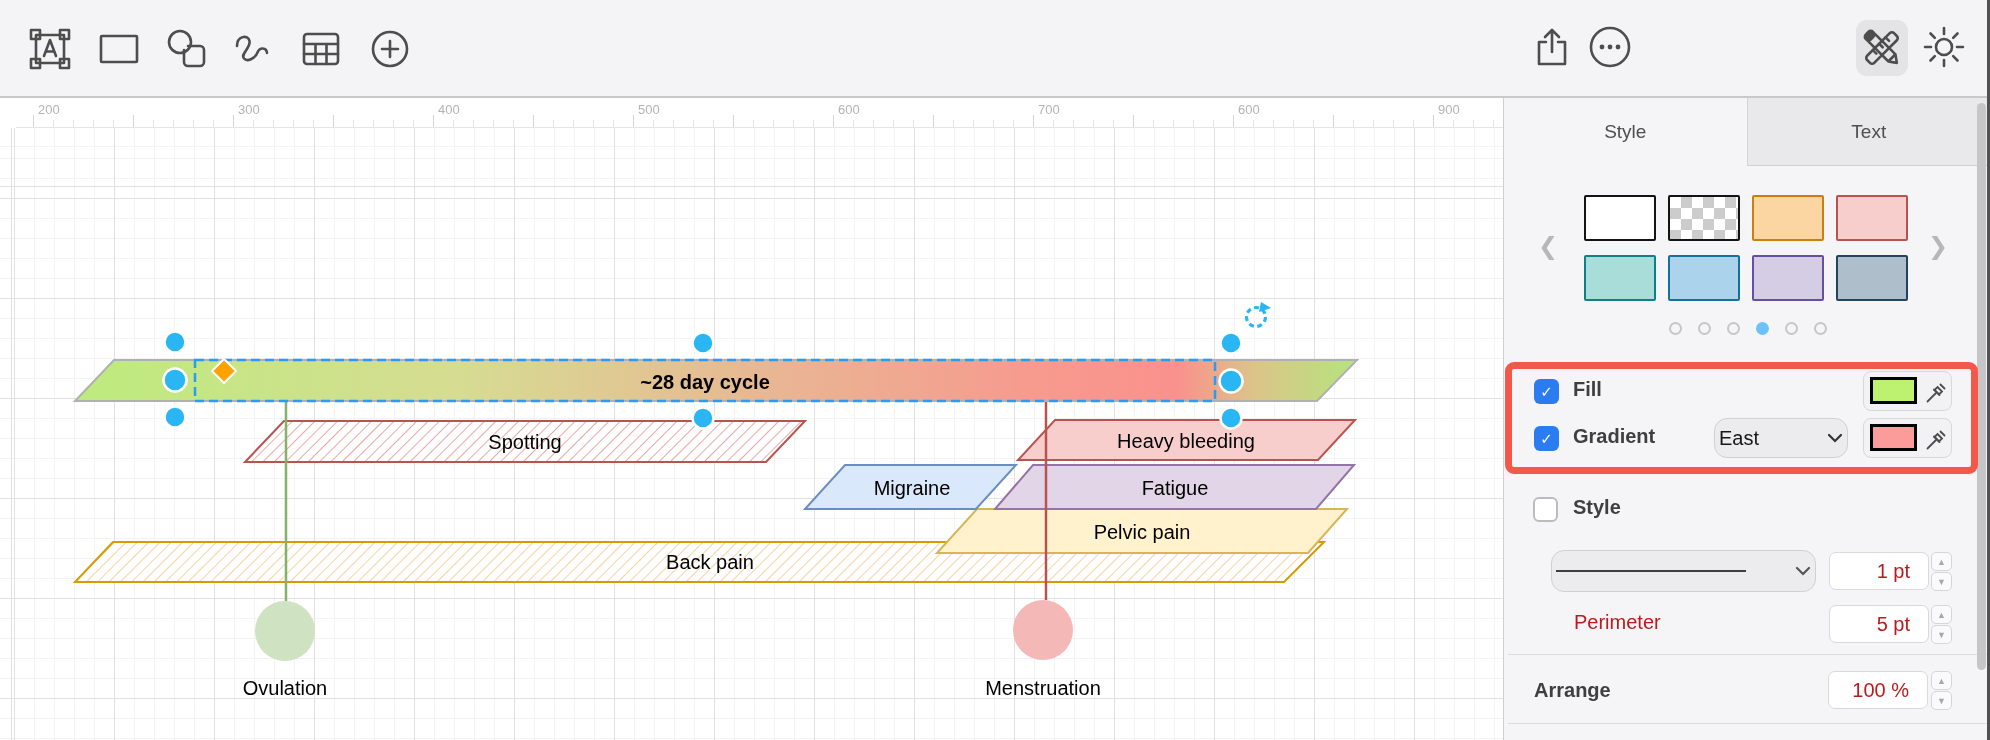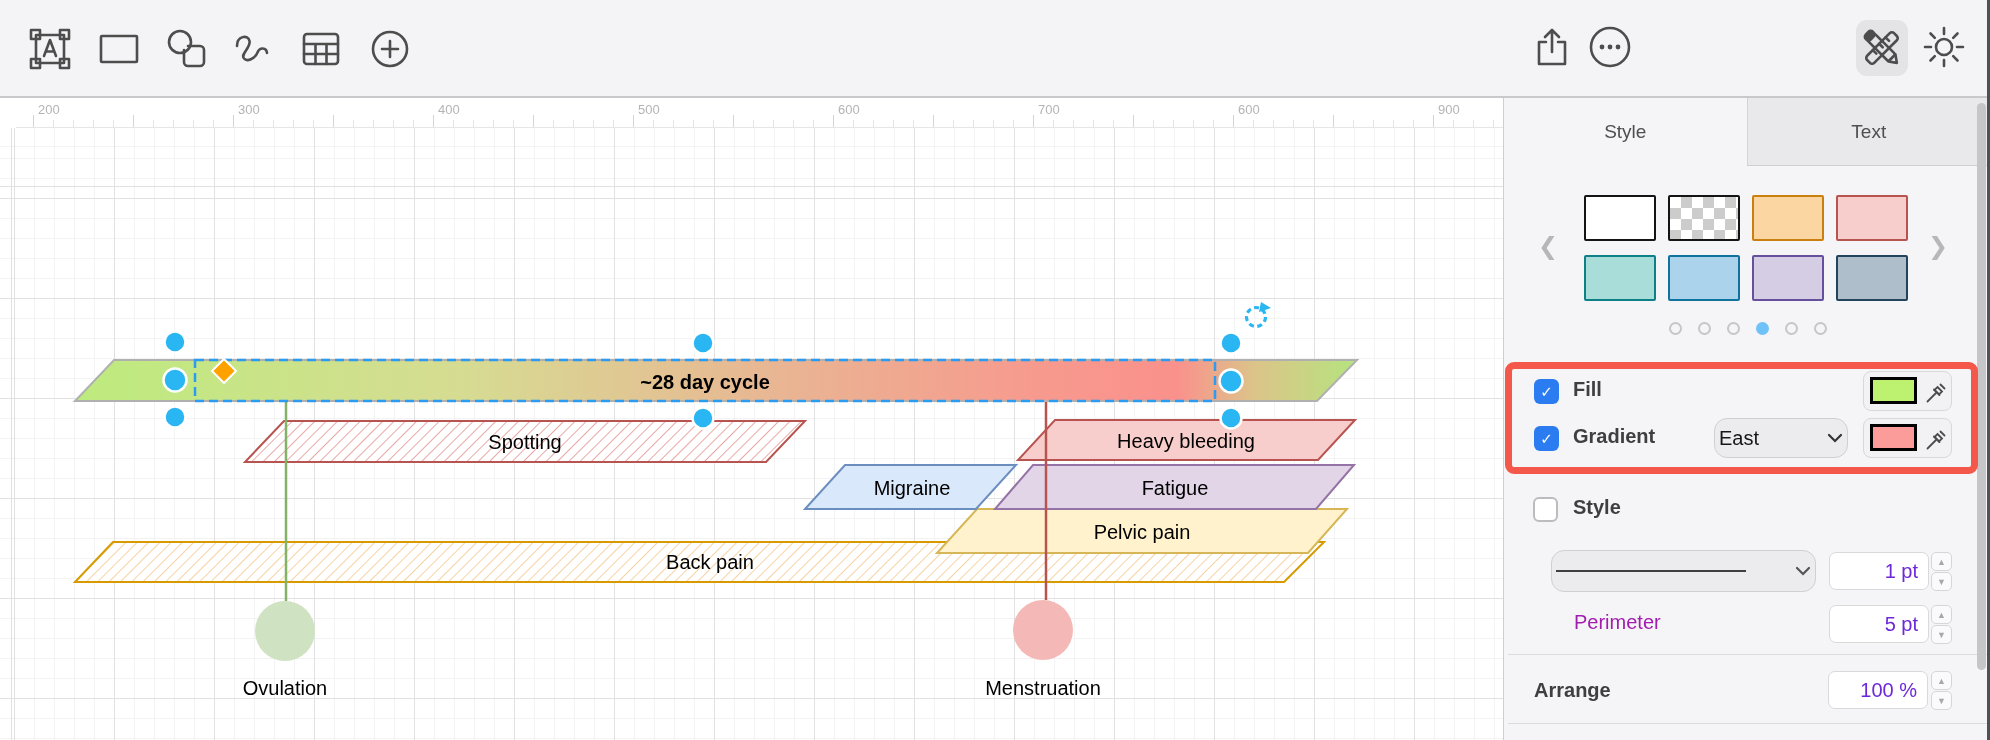--- a/index.html
+++ b/index.html
@@ -54,32 +54,32 @@
   .dots{position:absolute;left:0;top:224px;width:487px;display:flex;justify-content:center;gap:16px;}
   .dot{width:13px;height:13px;border-radius:50%;border:2px solid #c6c6c8;box-sizing:border-box;background:#f5f5f7;}
   .dot.active{background:#6fc2f7;border-color:#6fc2f7;}
   .annotation{position:absolute;left:1px;top:264px;width:473px;height:112px;border:7px solid #f4584a;
     border-radius:9px;box-sizing:border-box;z-index:40;pointer-events:none;}
   .checkbox{position:absolute;width:25px;height:25px;border-radius:6px;box-sizing:border-box;
     display:flex;align-items:center;justify-content:center;}
   .checkbox.checked{background:#2a7cf0;color:#fff;font-size:15px;font-weight:bold;}
   .checkbox.unchecked{background:#ffffff;border:2px solid #bcbcbe;}
   .row-label{position:absolute;font-size:20px;color:#3f3f41;font-weight:600;}
-  .row-label.normal{font-weight:400;color:#a21caf;}
+  .row-label.normal{font-weight:400;color:#b91c1c;}
   .row-label.bold{font-weight:bold;}
   .swatch-btn{position:absolute;width:89px;height:40px;border:1px solid #d8d8da;border-radius:8px;
     background:#f2f2f4;box-sizing:border-box;}
   .swatch-color{position:absolute;left:6px;top:5px;width:47px;height:27px;border:3px solid #000;box-sizing:border-box;}
   .dropper{position:absolute;right:3px;top:9px;}
   .dropdown{position:absolute;height:40px;background:#ececee;border:1px solid #d0d0d2;border-radius:13px;
     box-sizing:border-box;display:flex;align-items:center;padding:0 4px;font-size:20px;color:#161618;}
   .dropdown .dd-chev{margin-left:auto;}
   .spinbox{position:absolute;width:100px;height:38px;background:#fff;border:1px solid #d9d9db;border-radius:7px;
     box-sizing:border-box;display:flex;align-items:center;justify-content:flex-end;
-    padding-right:10px;font-size:20px;color:#6d28d9;}
+    padding-right:18px;font-size:20px;color:#b91c1c;}
   .stepper{position:absolute;width:21px;display:flex;flex-direction:column;gap:1px;}
   .step{width:21px;height:19px;border:1px solid #d6d6d8;background:#fafafc;border-radius:5px;box-sizing:border-box;
     display:flex;align-items:center;justify-content:center;font-size:9px;color:#a8a8aa;}
   .divider{position:absolute;left:4px;width:479px;height:1px;background:#dcdcde;}
   .scrollbar{position:absolute;right:4px;top:5px;width:9px;height:567px;background:#c6c6c8;border-radius:5px;}
   .line-sample{width:190px;height:2px;background:#3f3f41;}
 </style>
 </head>
 <body>
 

